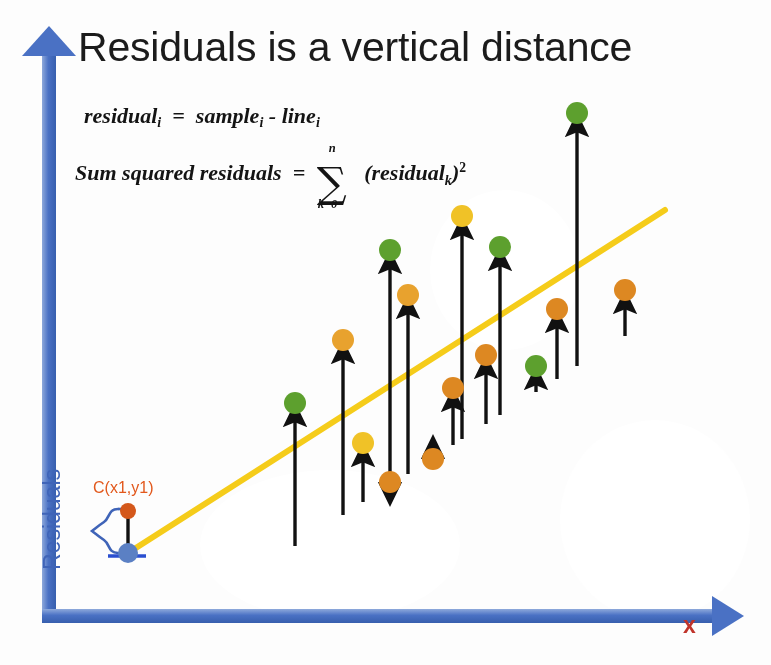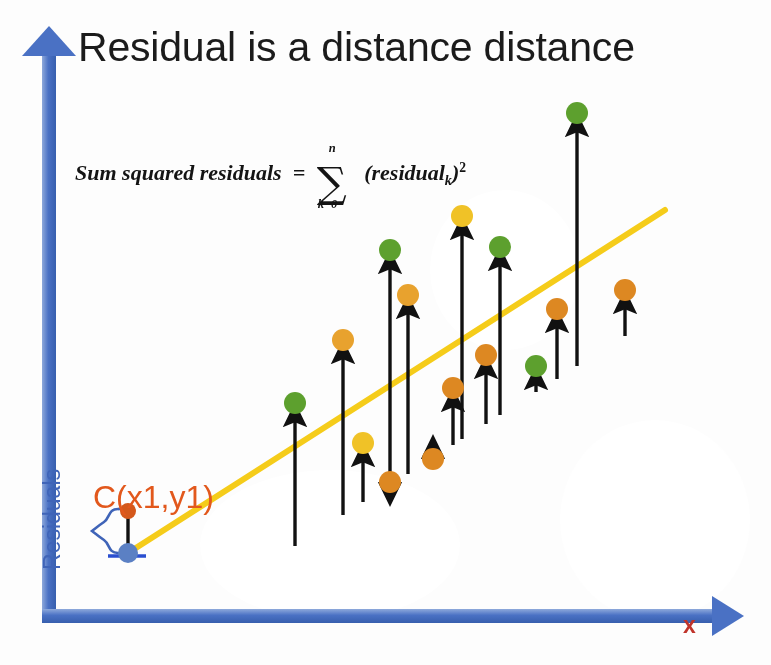--- a/index.html
+++ b/index.html
@@ -43,21 +43,21 @@
   .axis-head{position:absolute;width:0;height:0;}
 
   #xlabel{position:absolute;left:683px;top:612px;font-size:23px;font-weight:700;
           color:#C0342B;font-family:"Liberation Sans",sans-serif;}
 
   #ylabel{position:absolute;left:-8px;top:506px;width:120px;
           transform:rotate(-90deg);transform-origin:50% 50%;
           font-size:23px;color:#3F64B8;font-family:"Liberation Sans",sans-serif;
           text-align:center;}
 
-  #clabel{position:absolute;left:93px;top:479px;font-size:32px;font-weight:400;
+  #clabel{position:absolute;left:93px;top:479px;font-size:16px;font-weight:400;
           color:#E2581C;font-family:"Liberation Sans",sans-serif;white-space:nowrap;}
 
   svg#plot{position:absolute;left:0;top:0;width:771px;height:665px;overflow:visible;}
 </style>
 </head>
 <body>
 
 <div id="stage">
 
   <div class="bg-blob" style="left:430px;top:190px;width:150px;height:160px;"></div>
@@ -70,22 +70,29 @@
   </div>
 
   <div id="xaxis">
     <div class="axis-line horiz" style="left:42px;top:609px;width:680px;height:14px;"></div>
     <div class="axis-head" style="left:712px;top:596px;border-top:20px solid transparent;border-bottom:20px solid transparent;border-left:32px solid #4A71C4;"></div>
   </div>
 
   <div id="xlabel">x</div>
   <div id="ylabel">Residuals</div>
 
-  <div id="title">Residual is a distance distance</div>
+  <div id="title">Residuals is a vertical distance</div>
 
+  <div id="formula1" class="formula">
+    <span>residual</span><span class="sub">i</span>
+    &nbsp;<span>=</span>&nbsp;
+    <span>sample</span><span class="sub">i</span>
+    <span>-</span>
+    <span>line</span><span class="sub">i</span>
+  </div>
 
   <div id="formula2" class="formula">
     <span>Sum squared residuals</span>
     &nbsp;<span>=</span>
     <span class="sigmawrap">
       <span class="siglim top">n</span>
       <span class="sigma">∑</span>
       <span class="siglim bot">k=0</span>
     </span>
     <span>(</span><span>residual</span><span class="sub">k</span><span>)</span><span class="sup">2</span>

